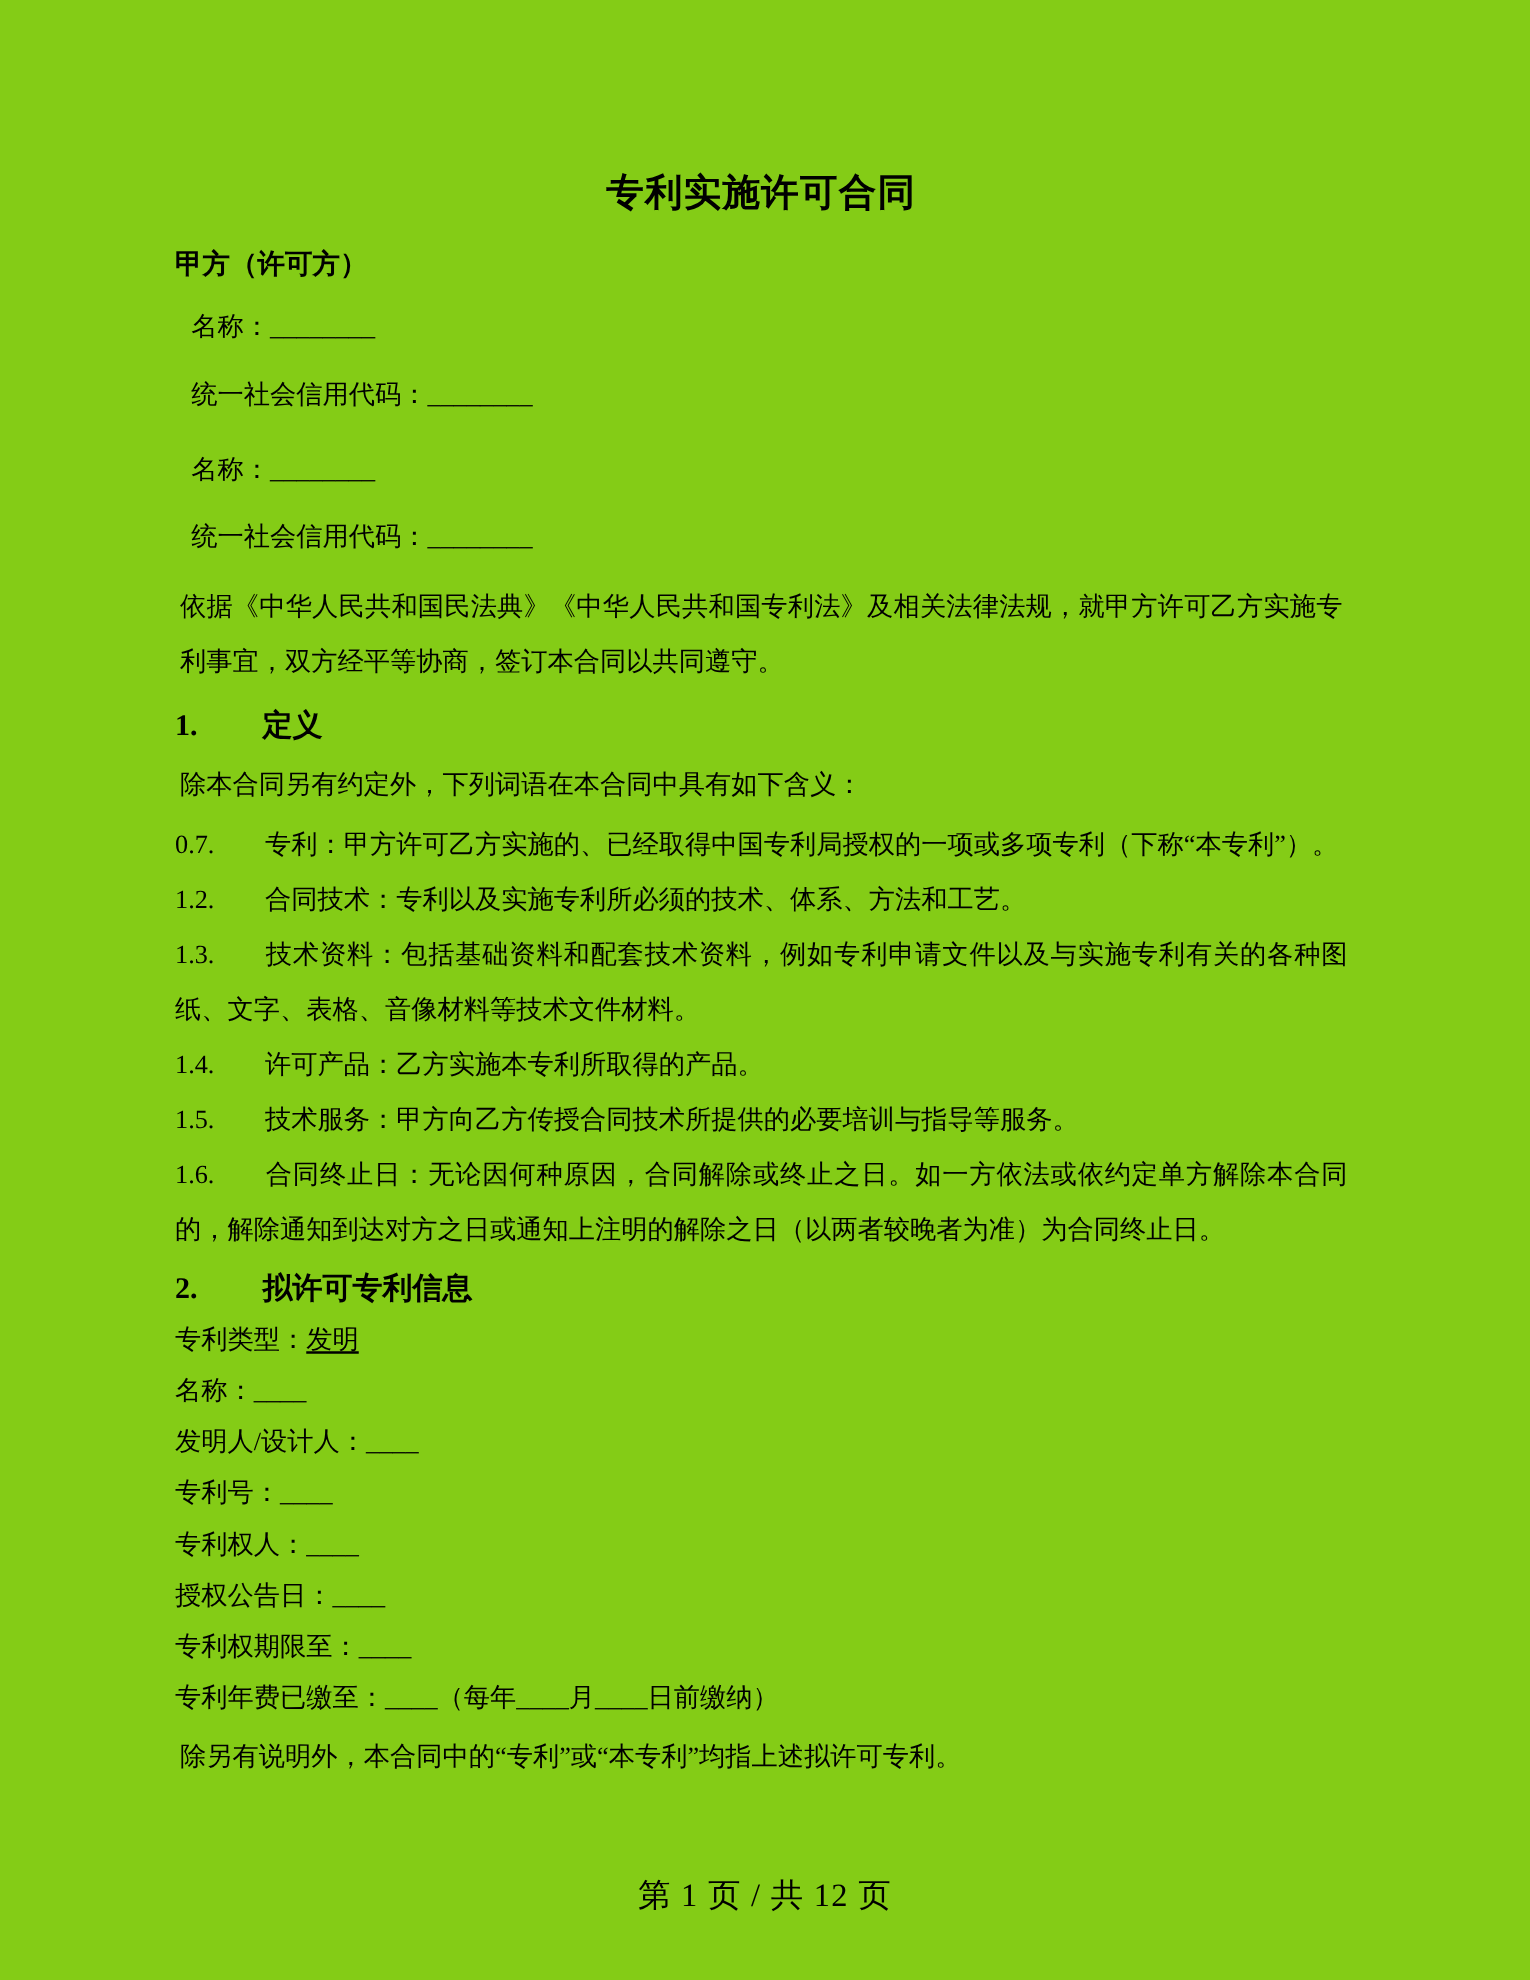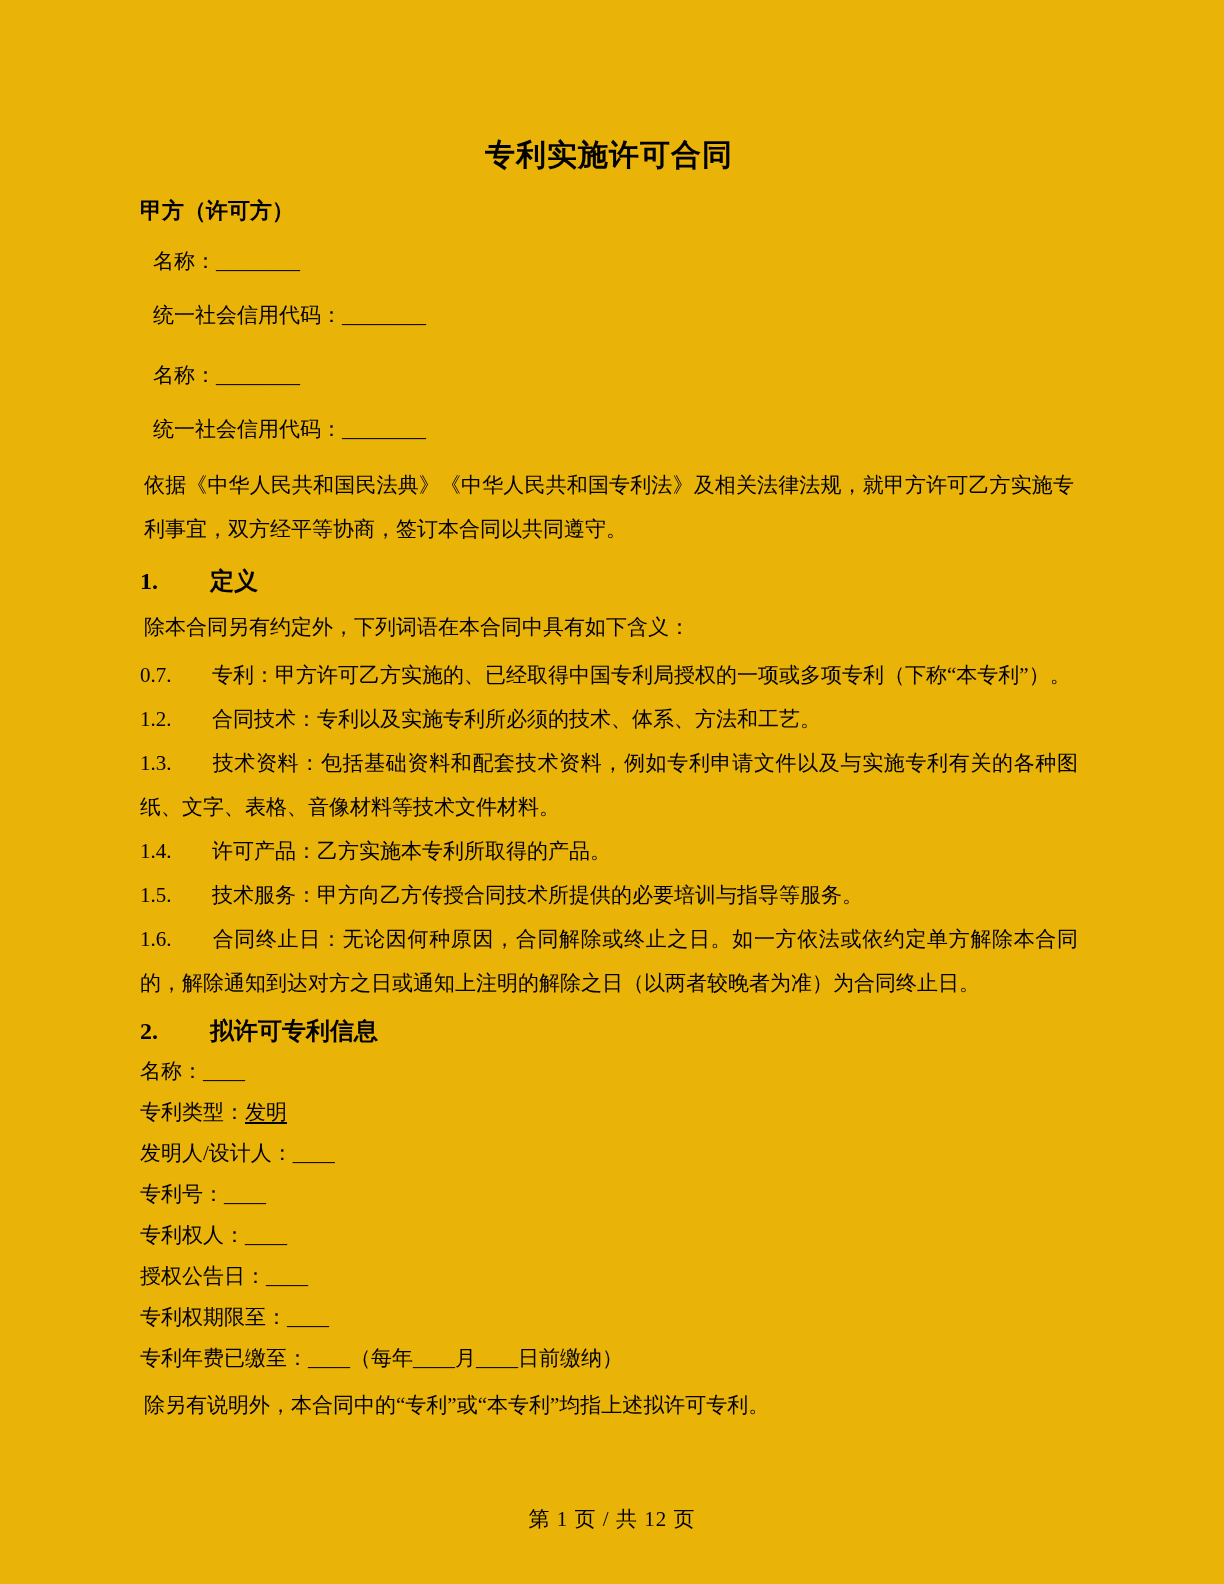--- a/index.html
+++ b/index.html
@@ -8,21 +8,21 @@
     background: #ffffff;
   }
   body {
     font-family: "Liberation Serif", "DejaVu Serif", serif;
     color: #000000;
   }
   .page {
     position: relative;
     width: 1224px;
     height: 1584px;
-    background: #eab308;
+    background: #84cc16;
     box-sizing: border-box;
     padding: 0;
     overflow: hidden;
   }
   .content {
     position: absolute;
     left: 140px;
     top: 0;
     width: 938px;
   }
@@ -97,21 +97,21 @@
   .uline {
     text-decoration: underline;
     text-underline-offset: 3px;
   }
   .footer {
     position: absolute;
     left: 0;
     right: 0;
     bottom: 52px;
     text-align: center;
-    font-size: 21px;
+    font-size: 26px;
     line-height: 1.2;
     letter-spacing: 1px;
   }
 </style>
 </head>
 <body>
 
 <div class="page">
   <div class="content">
 
@@ -147,23 +147,23 @@
 
     <p class="numbered"><span class="n">1.5.</span><span>技术服务：甲方向乙方传授合同技术所提供的必要培训与指导等服务。</span></p>
 
     <p class="numbered"><span class="n">1.6.</span><span>合同终止日：无论因何种原因，合同解除或终止之日。如一方依法或依约定单方解除本合同的，解除通知到达对方之日或通知上注明的解除之日（以两者较晚者为准）为合同终止日。</span></p>
 
     <div class="sec-heading">
       <span class="sec-num">2.</span>
       <span>拟许可专利信息</span>
     </div>
 
+    <div class="info-line"><span>专利类型：</span><span class="uline">发明</span></div>
+
     <div class="info-line"><span>名称：</span><span class="blank">____</span></div>
-
-    <div class="info-line"><span>专利类型：</span><span class="uline">发明</span></div>
 
     <div class="info-line"><span>发明人/设计人：</span><span class="blank">____</span></div>
 
     <div class="info-line"><span>专利号：</span><span class="blank">____</span></div>
 
     <div class="info-line"><span>专利权人：</span><span class="blank">____</span></div>
 
     <div class="info-line"><span>授权公告日：</span><span class="blank">____</span></div>
 
     <div class="info-line"><span>专利权期限至：</span><span class="blank">____</span></div>

